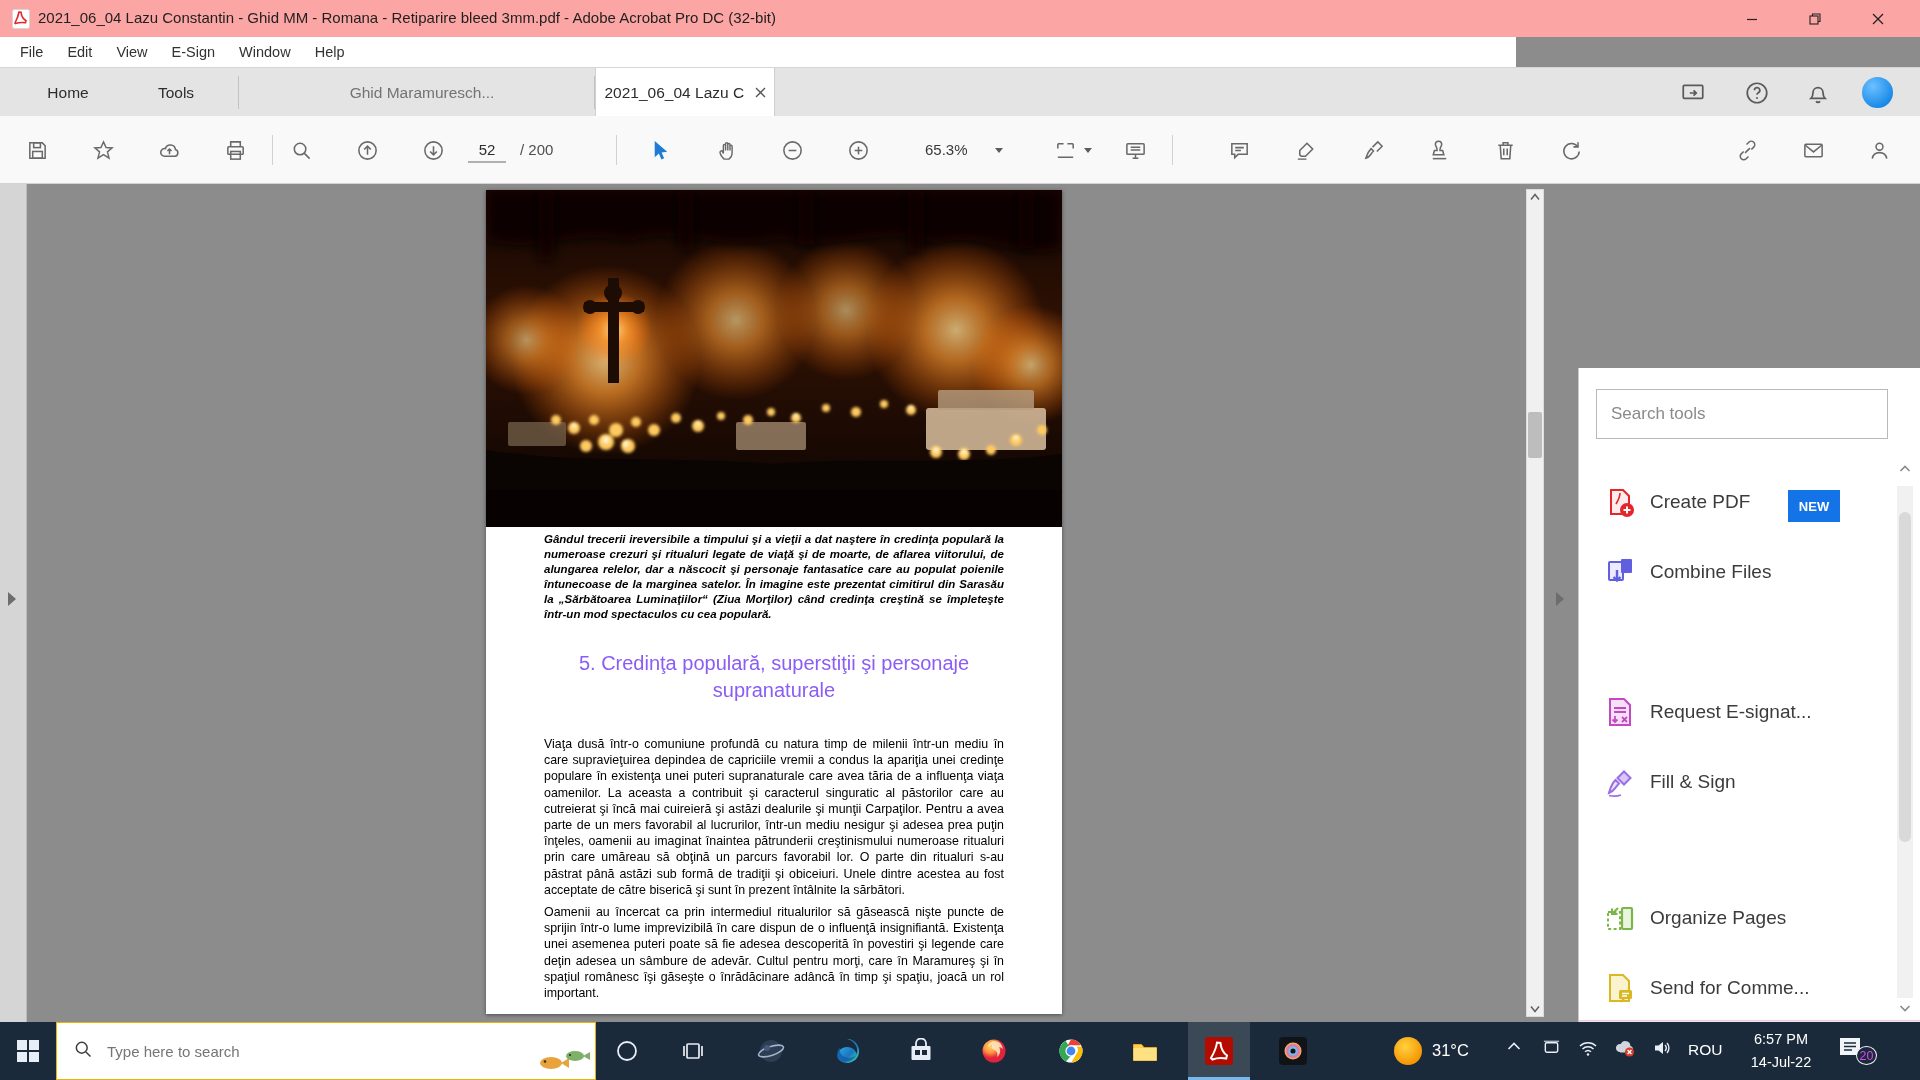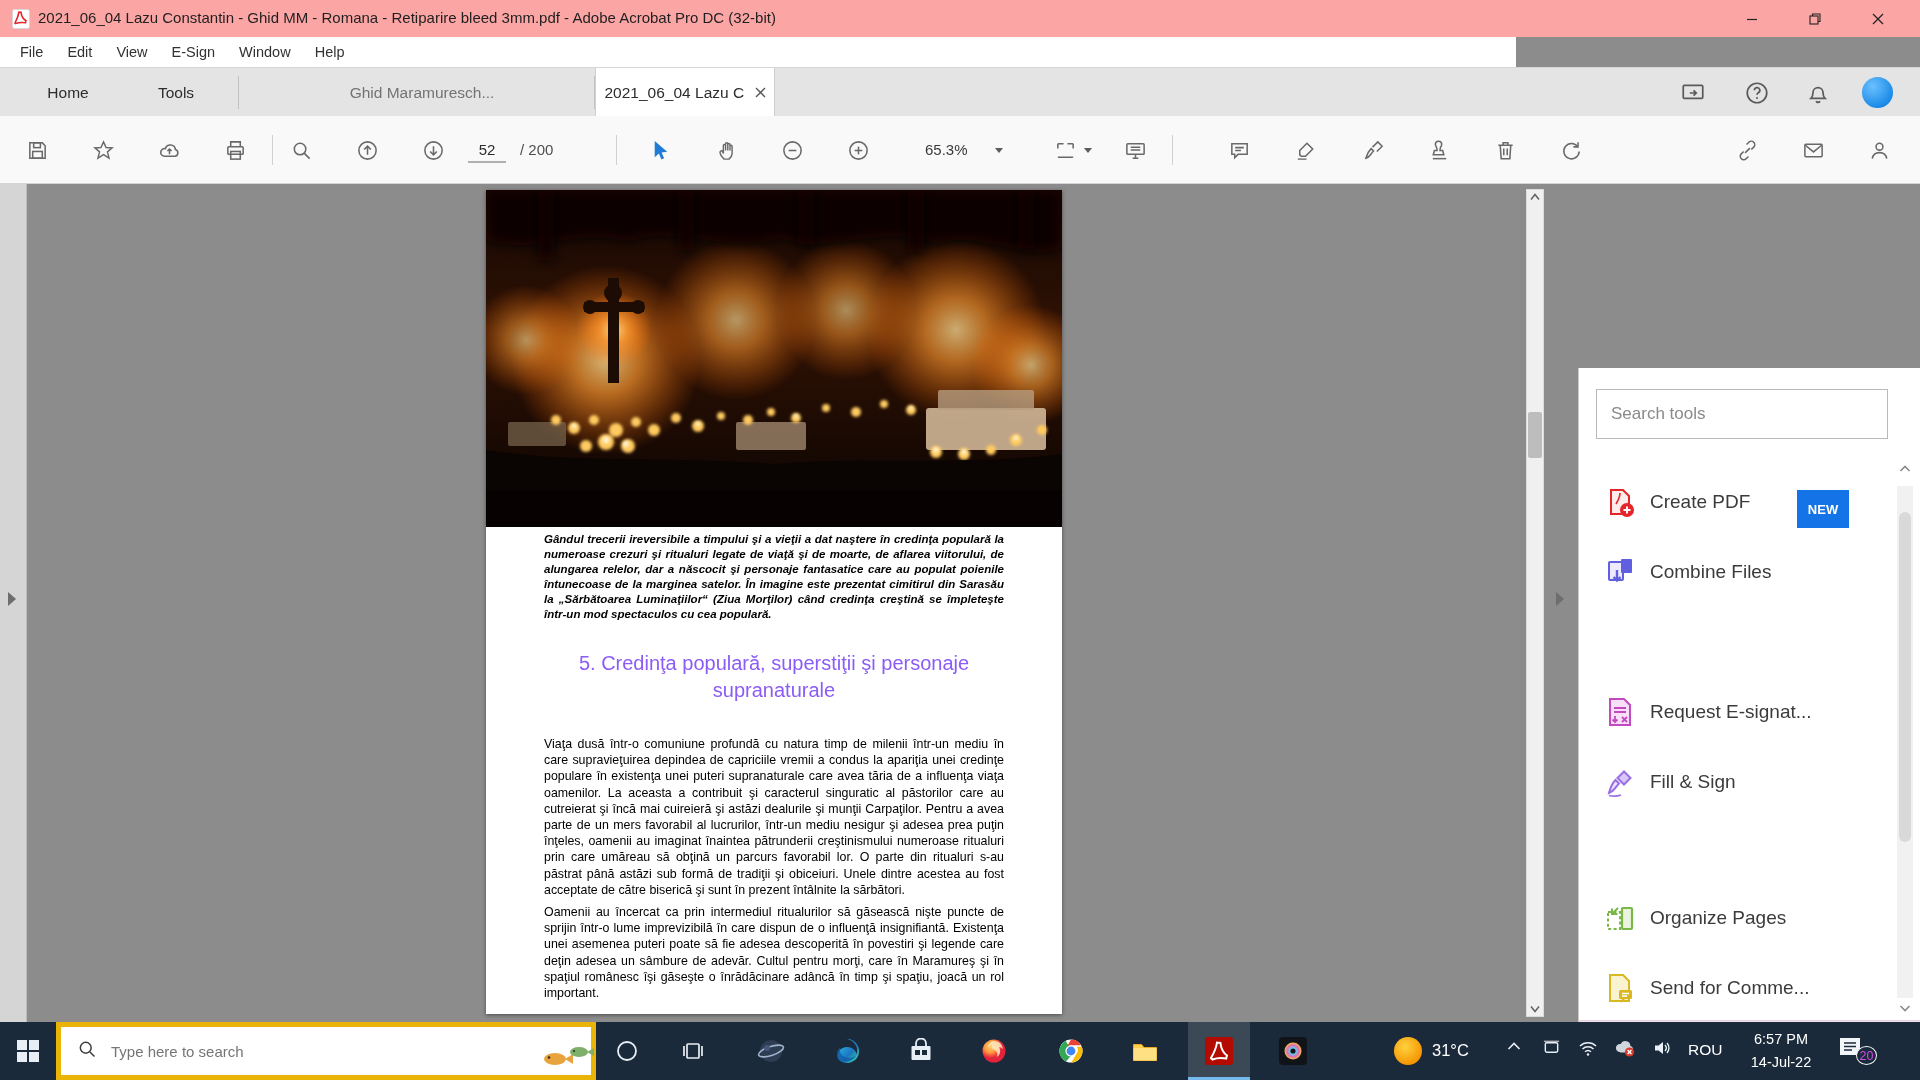--- a/index.html
+++ b/index.html
@@ -70,34 +70,34 @@
   #para1 { top:546px; } #para2 { top:714px; }
 
   
   #tools-panel { left:1578px; top:184px; width:342px; height:838px; background:#ffffff; border-left:1px solid #c9c9c9; }
   #search-tools { left:17px; top:21px; width:292px; height:50px; border:1px solid #b9b9b9; background:#fff;
     font-size:17px; font-family:"Liberation Sans",sans-serif; color:#3b3b3b; padding:0 14px; }
   #search-tools::placeholder { color:#8a8a8a; }
   .tool-item { left:24px; width:280px; height:44px; display:flex; align-items:center; gap:13px; }
   .tool-item .ticon { width:34px; height:34px; display:flex; align-items:center; justify-content:center; }
   .tool-item .tlabel { font-size:19px; color:#3b3b3b; white-space:nowrap; }
-  #new-badge { left:1788px; top:490px; width:52px; height:38px; background:#1473e6; color:#fff; font-size:13px; font-weight:bold;
-    display:flex; align-items:center; justify-content:center; position:absolute;margin-left:9px; }
+  #new-badge { left:1788px; top:490px; width:52px; height:32px; background:#1473e6; color:#fff; font-size:13px; font-weight:bold;
+    display:flex; align-items:center; justify-content:center; position:absolute; }
   #panel-scroll { left:318px; top:96px; width:16px; height:740px; }
   #panel-sb-track { left:0; top:22px; width:16px; height:512px; background:#f1f1f1; }
   #panel-sb-thumb { left:2px; top:26px; width:12px; height:330px; background:#d9d9d9; border-radius:6px; }
   .chev { color:#8a8a8a; font-size:13px; display:flex; justify-content:center; width:16px; }
 
   #promo { left:0; top:652px; width:341px; height:186px; background:#f6e3ee; border-top:1px solid #e4d0dc; }
   #promo-title { left:0; top:38px; width:100%; text-align:center; font-size:19px; font-weight:bold; color:#3f3f3f; }
 
   
   #taskbar { left:0; top:1022px; width:1920px; height:58px; background:#1b2a3a; }
   #start-btn { left:0; top:0; width:56px; height:58px; display:flex; align-items:center; justify-content:center; }
-  #task-search { left:56px; top:0; width:540px; height:58px; background:#ffffff; border:5px solid #eab308; display:flex; align-items:center; }
+  #task-search { left:56px; top:0; width:540px; height:58px; background:#ffffff; border:1px solid #eab308; display:flex; align-items:center; }
   #task-search .mag { margin:0 12px 0 16px; color:#3d3d3d; }
   #task-search-input { border:none; outline:none; flex:1; font-size:15px; font-family:"Liberation Sans",sans-serif; color:#333; background:transparent; }
   #search-doodle { position:absolute; left:478px; bottom:2px; }
   .tb-app { top:0; width:62px; height:58px; display:flex; align-items:center; justify-content:center; }
   .tb-app.active { background:rgba(255,255,255,.14); box-shadow:inset 0 -3px 0 #76b9ed; }
   .tray-txt { color:#ffffff; font-size:15.5px; white-space:nowrap; }
   .tray-icon { color:#e8eef5; display:flex; align-items:center; justify-content:center; }
   #clock { left:1735px; top:6px; width:92px; text-align:center; color:#fff; font-size:14.5px; line-height:23px; }
 </style>
 </head>

